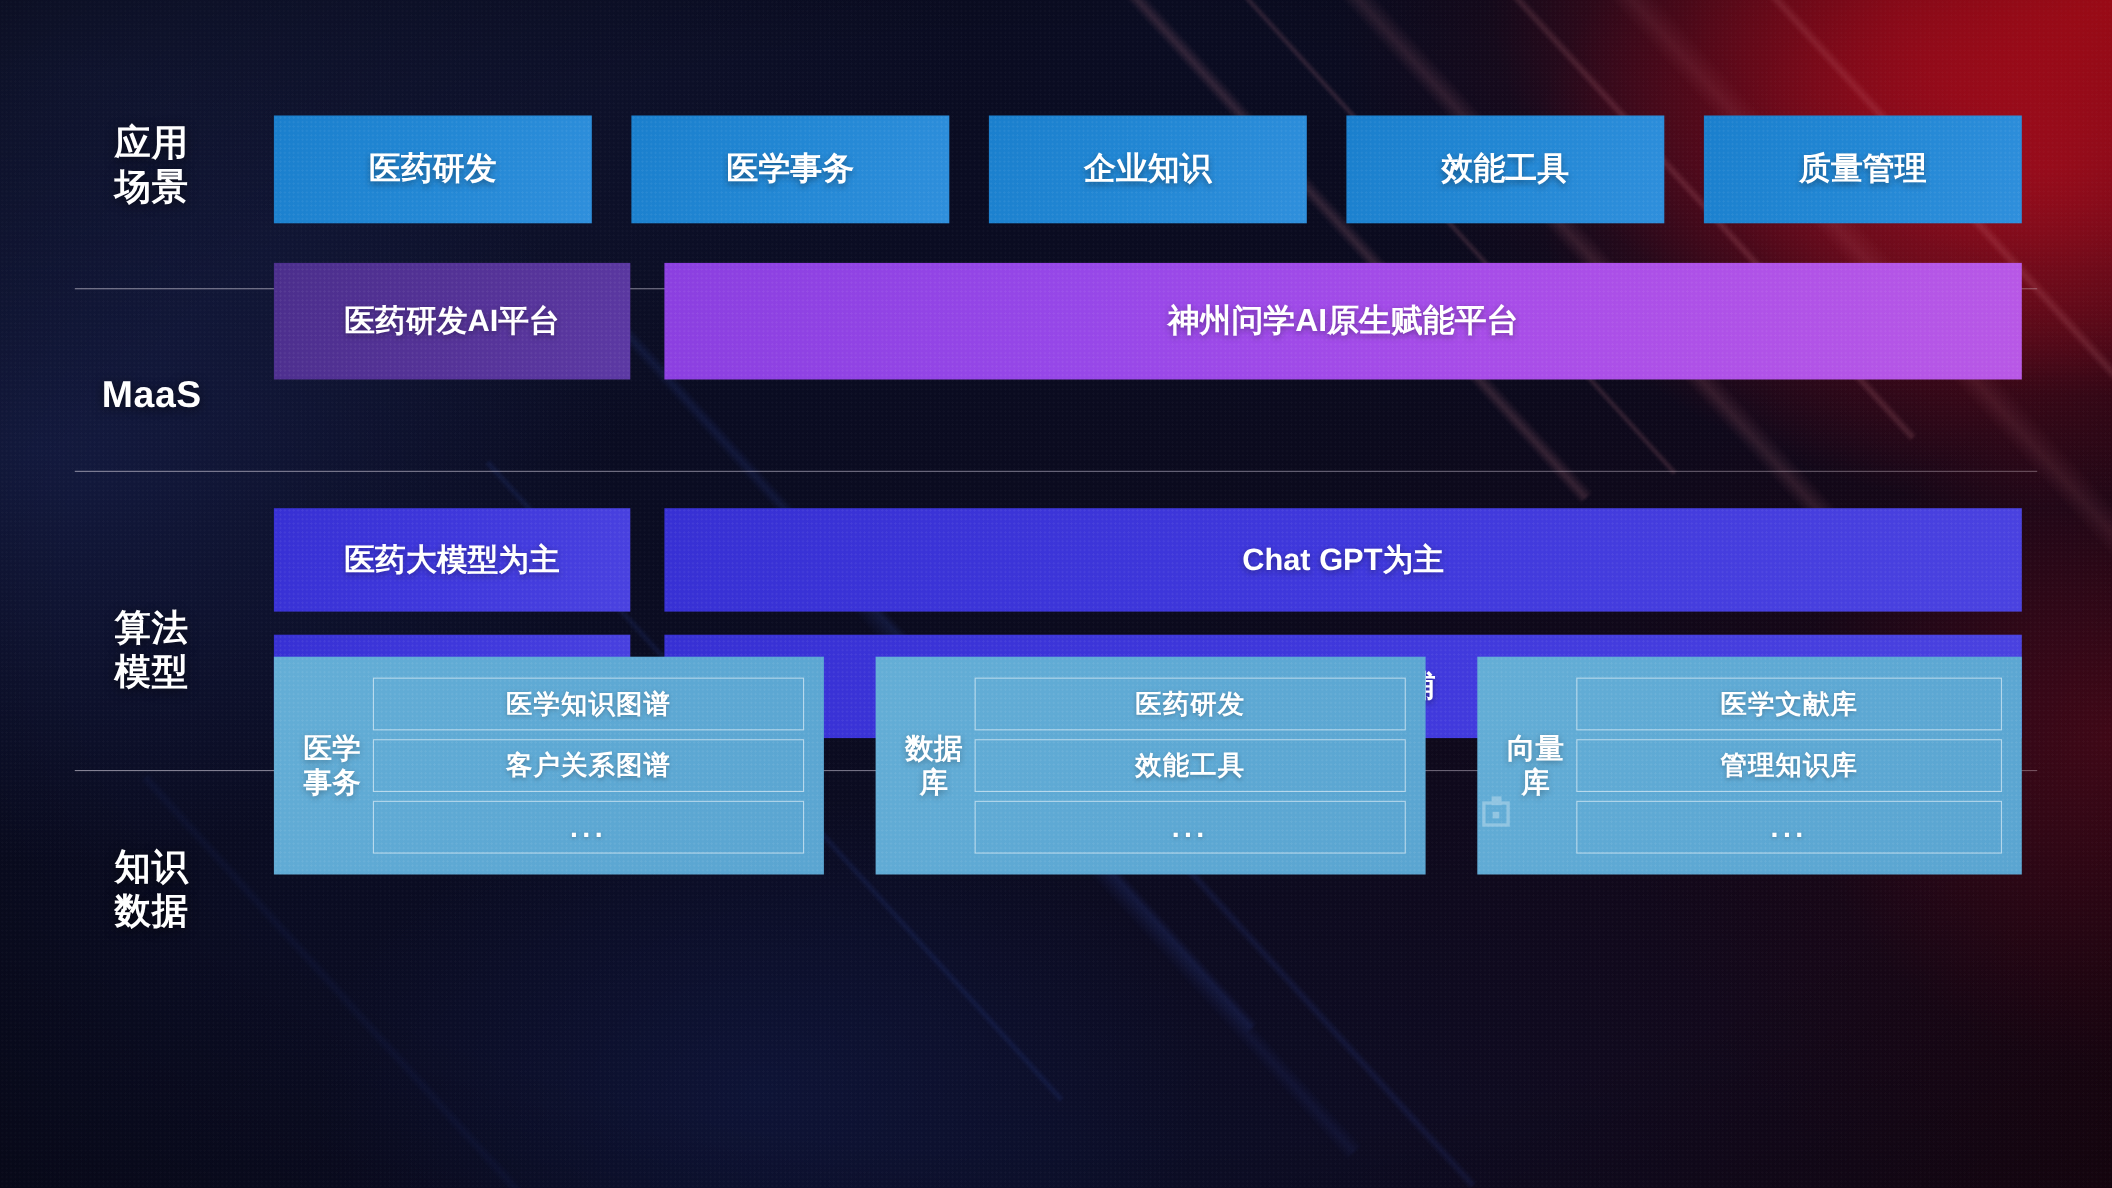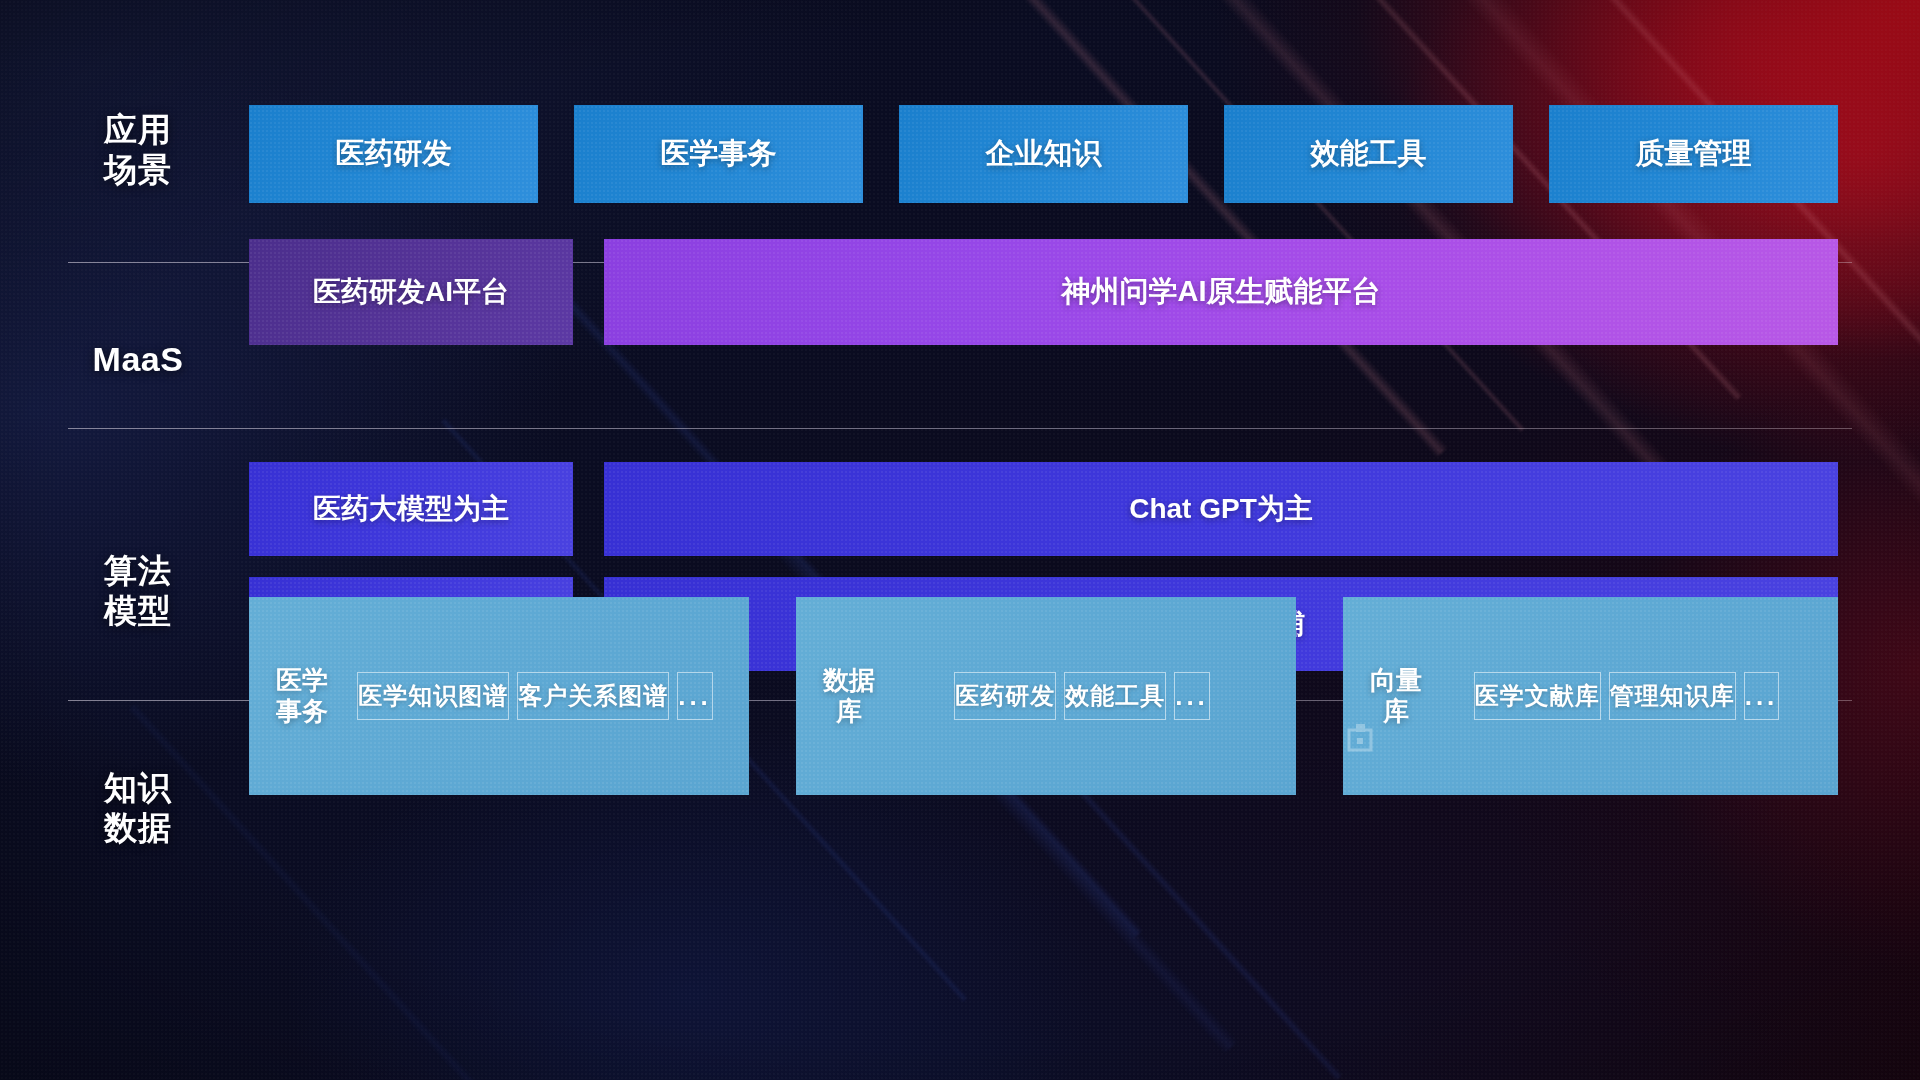--- a/index.html
+++ b/index.html
@@ -155,21 +155,21 @@
     font-size:26px;
     font-weight:bold;
     line-height:1.18;
     text-align:center;
     word-break:break-all;
     text-shadow:0 2px 6px rgba(0,0,0,.28);
   }
   .kitems{
     position:relative; z-index:2;
     flex:1;
-    display:flex; flex-direction:row;
+    display:flex; flex-direction:column;
     justify-content:center;
     gap:8px;
     padding:0 18px 0 6px;
   }
   .kitem{
     height:48px;
     border:1px solid rgba(255,255,255,0.55);
     display:flex; align-items:center; justify-content:center;
     color:#ffffff;
     font-size:24px;

